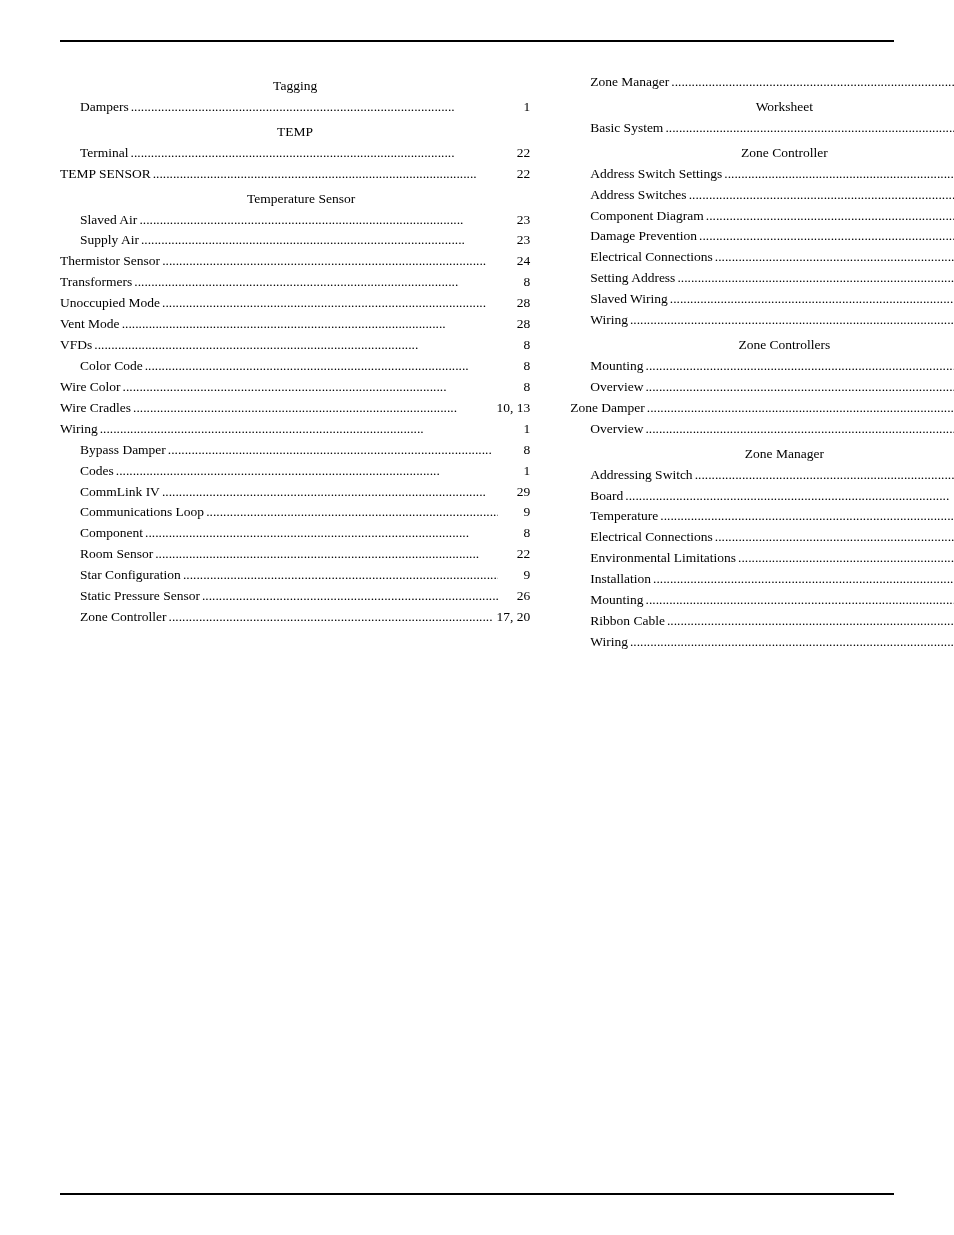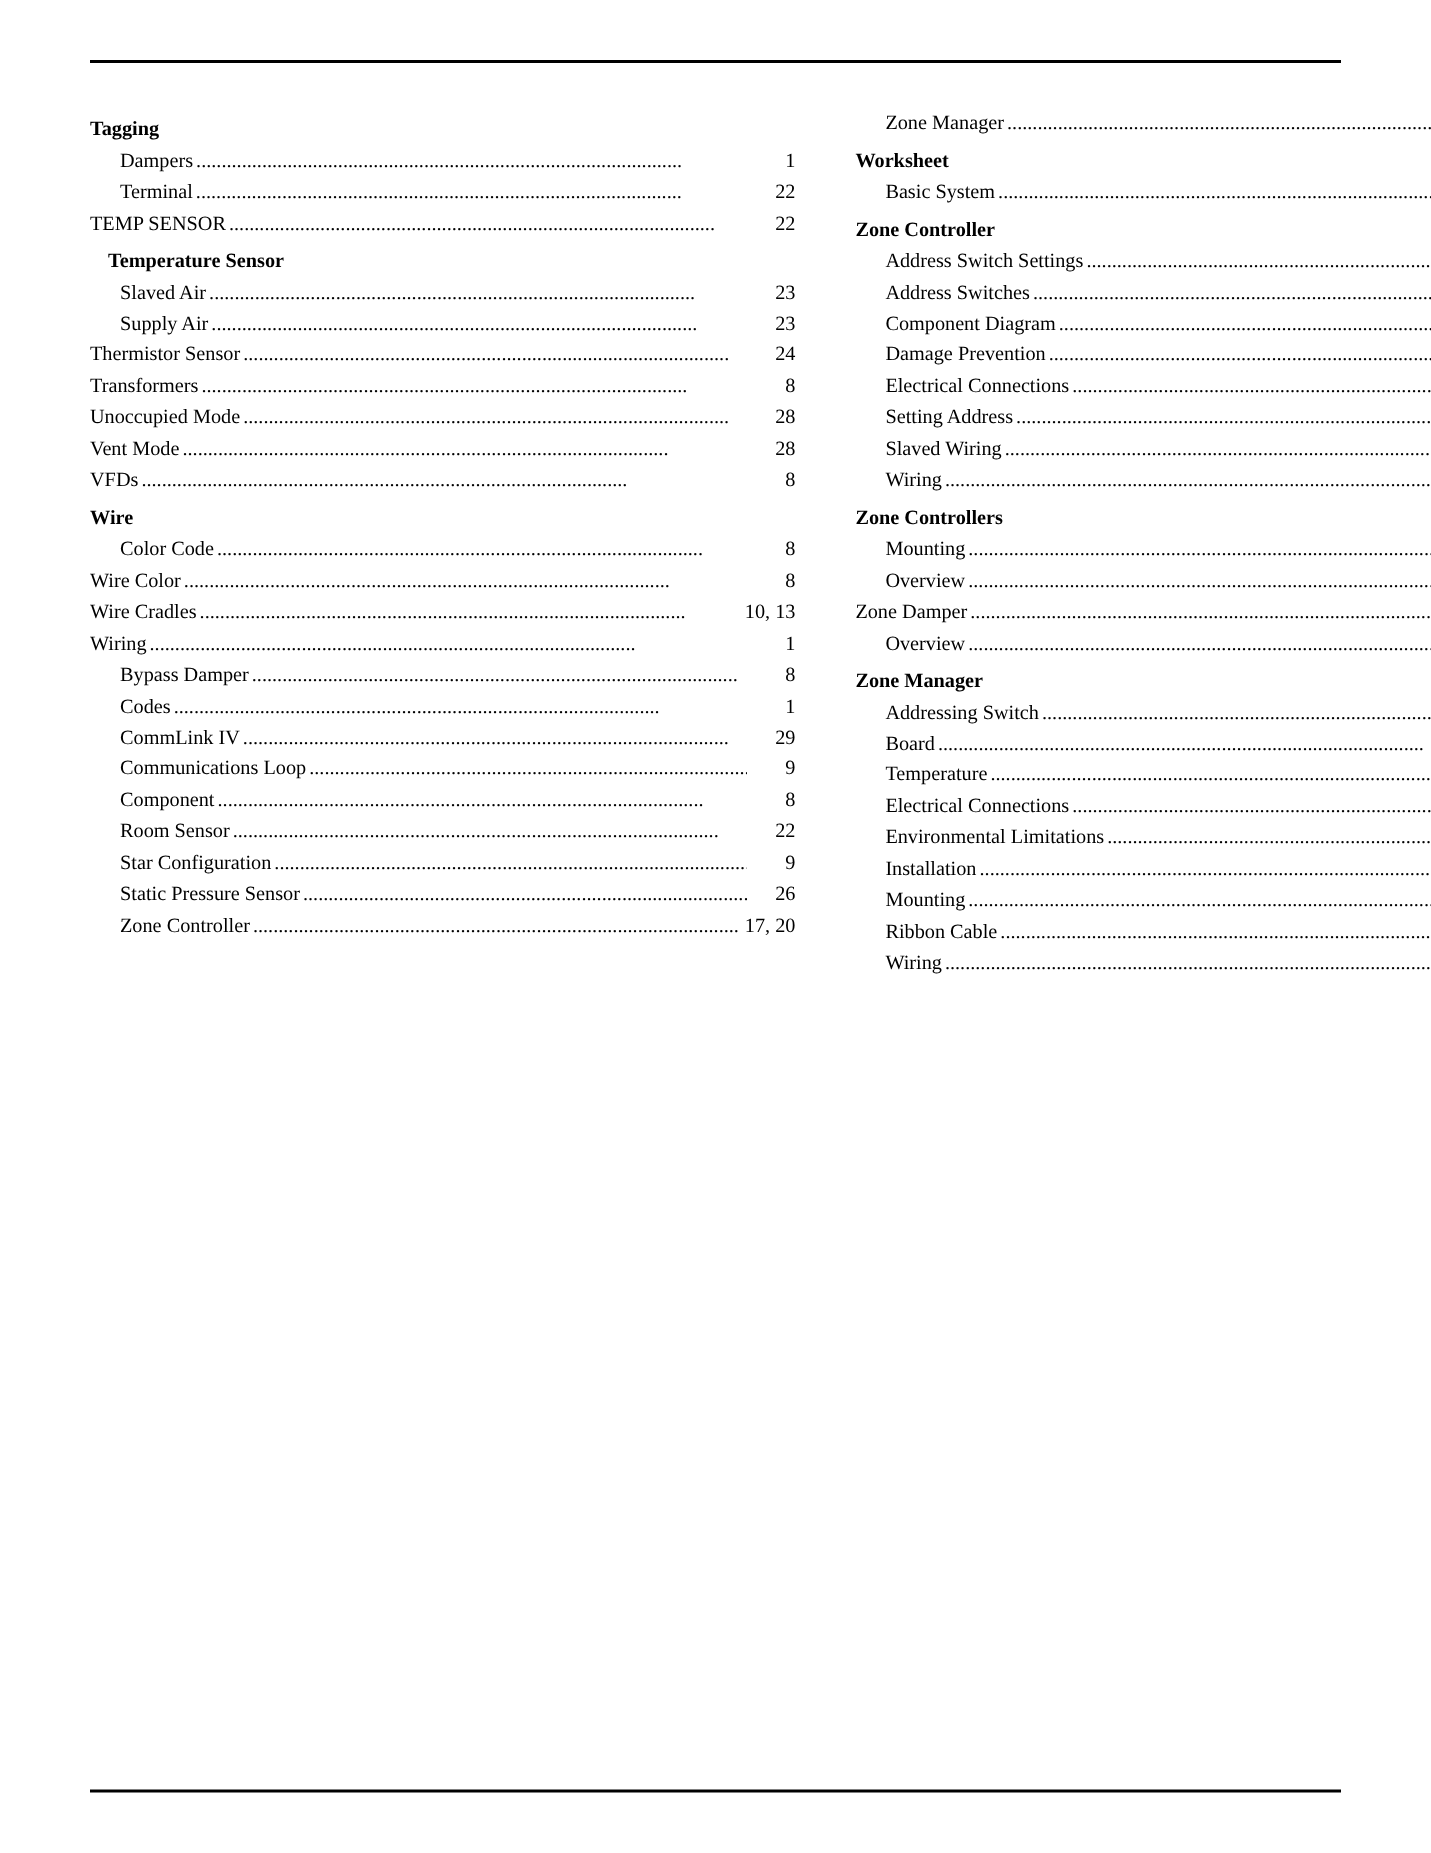--- a/index.html
+++ b/index.html
@@ -52,39 +52,41 @@
       margin: 0 2px;
       white-space: nowrap;
     }
     .entry .page-num {
       flex-shrink: 0;
       text-align: right;
       min-width: 30px;
     }
     .section-header {
       margin-top: 4px;
-      font-weight: bold;
+      font-weight: normal;
+      text-align: center;
     }
     .indent1 {
       padding-left: 20px;
     }
   </style>
 </head>
 <body>
 
 <div class="page">
   <div class="top-rule"></div>
   <div class="content">
     <div class="column" id="left-col">
         <div class="section-header">Tagging</div>
         <div class="entry">
           <span class="label indent1">Dampers</span>
           <span class="dots">................................................................................................</span>
           <span class="page-num">1</span>
         </div>
+        <div class="section-header" style="margin-top: 4px;">TEMP</div>
         <div class="entry">
           <span class="label indent1">Terminal</span>
           <span class="dots">................................................................................................</span>
           <span class="page-num">22</span>
         </div>
         <div class="entry">
           <span class="label ">TEMP SENSOR</span>
           <span class="dots">................................................................................................</span>
           <span class="page-num">22</span>
         </div>
@@ -117,21 +119,20 @@
         <div class="entry">
           <span class="label ">Vent Mode</span>
           <span class="dots">................................................................................................</span>
           <span class="page-num">28</span>
         </div>
         <div class="entry">
           <span class="label ">VFDs</span>
           <span class="dots">................................................................................................</span>
           <span class="page-num">8</span>
         </div>
-        <div class="section-header" style="margin-top: 4px;">Wire</div>
         <div class="entry">
           <span class="label indent1">Color Code</span>
           <span class="dots">................................................................................................</span>
           <span class="page-num">8</span>
         </div>
         <div class="entry">
           <span class="label ">Wire Color</span>
           <span class="dots">................................................................................................</span>
           <span class="page-num">8</span>
         </div>

